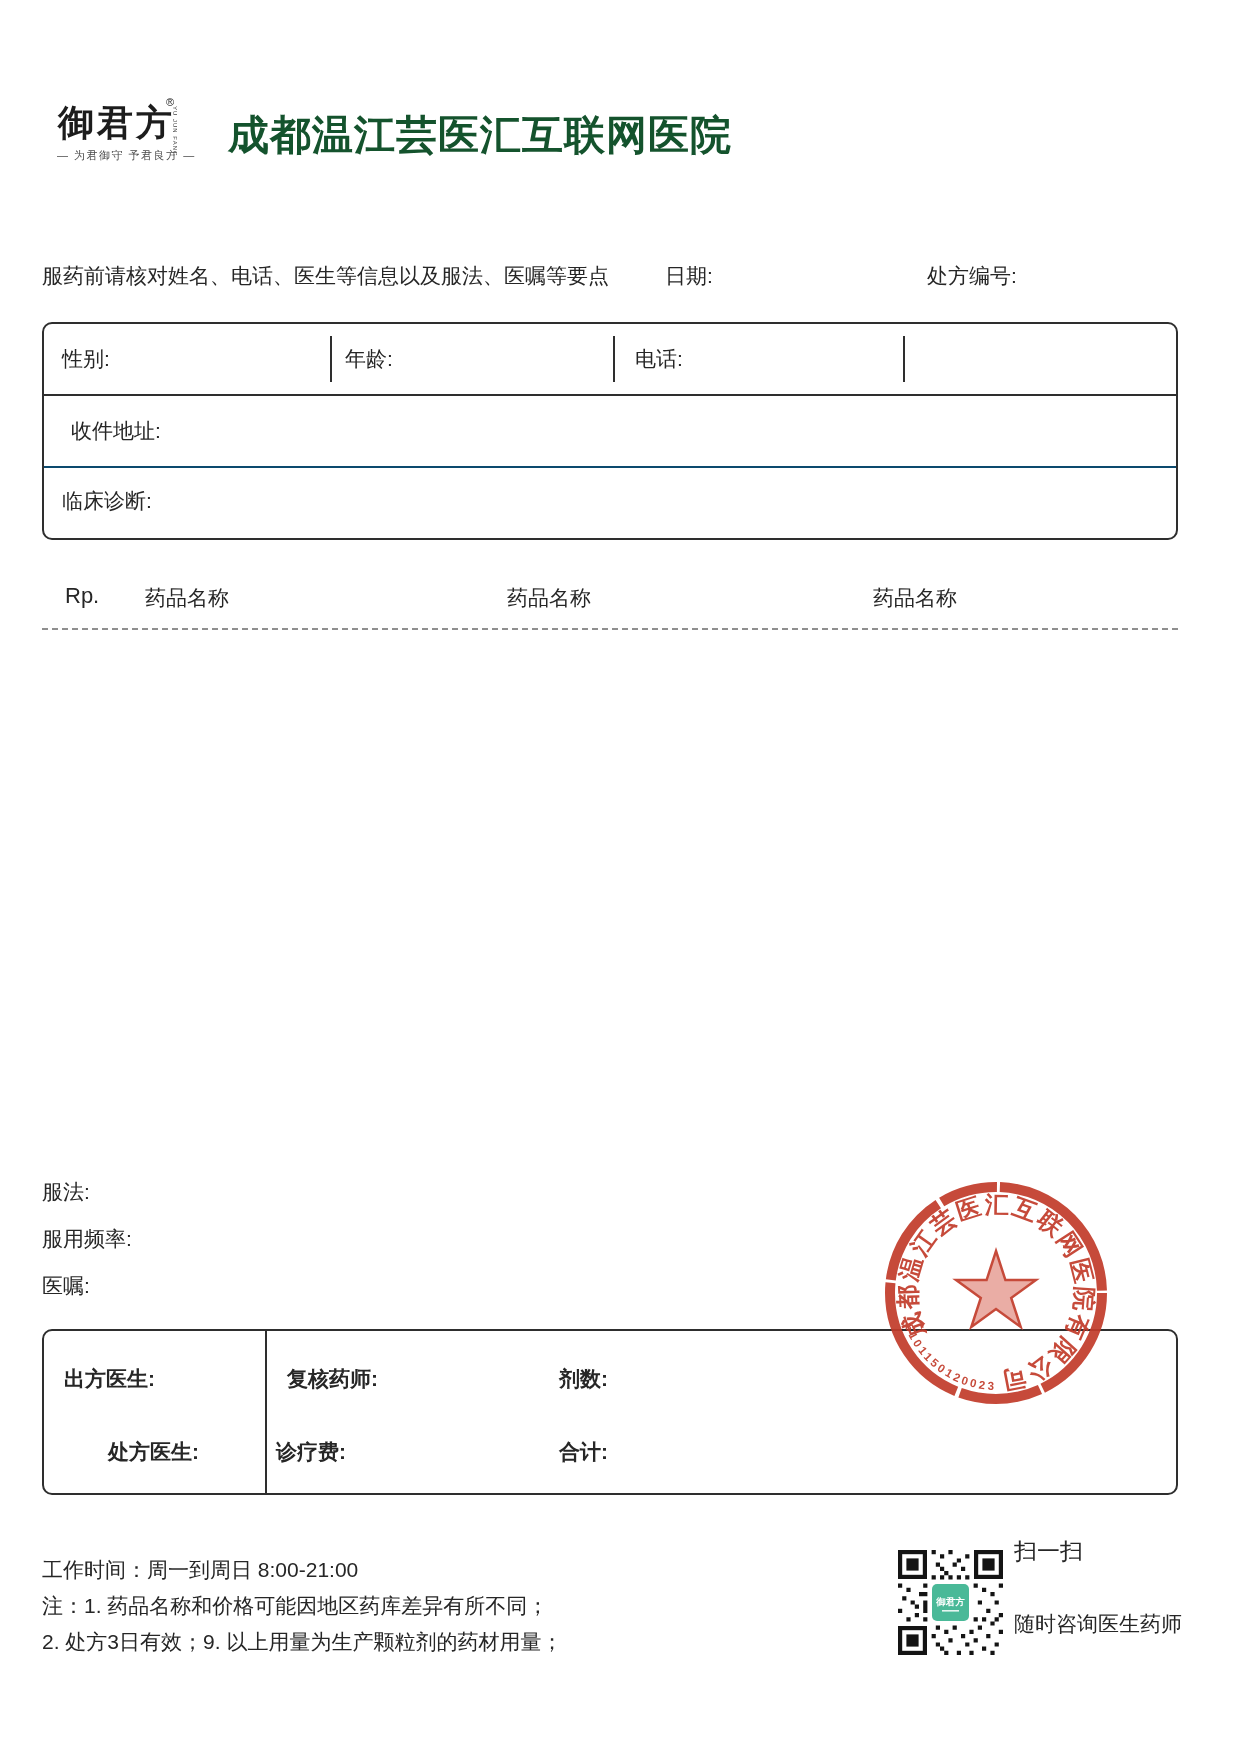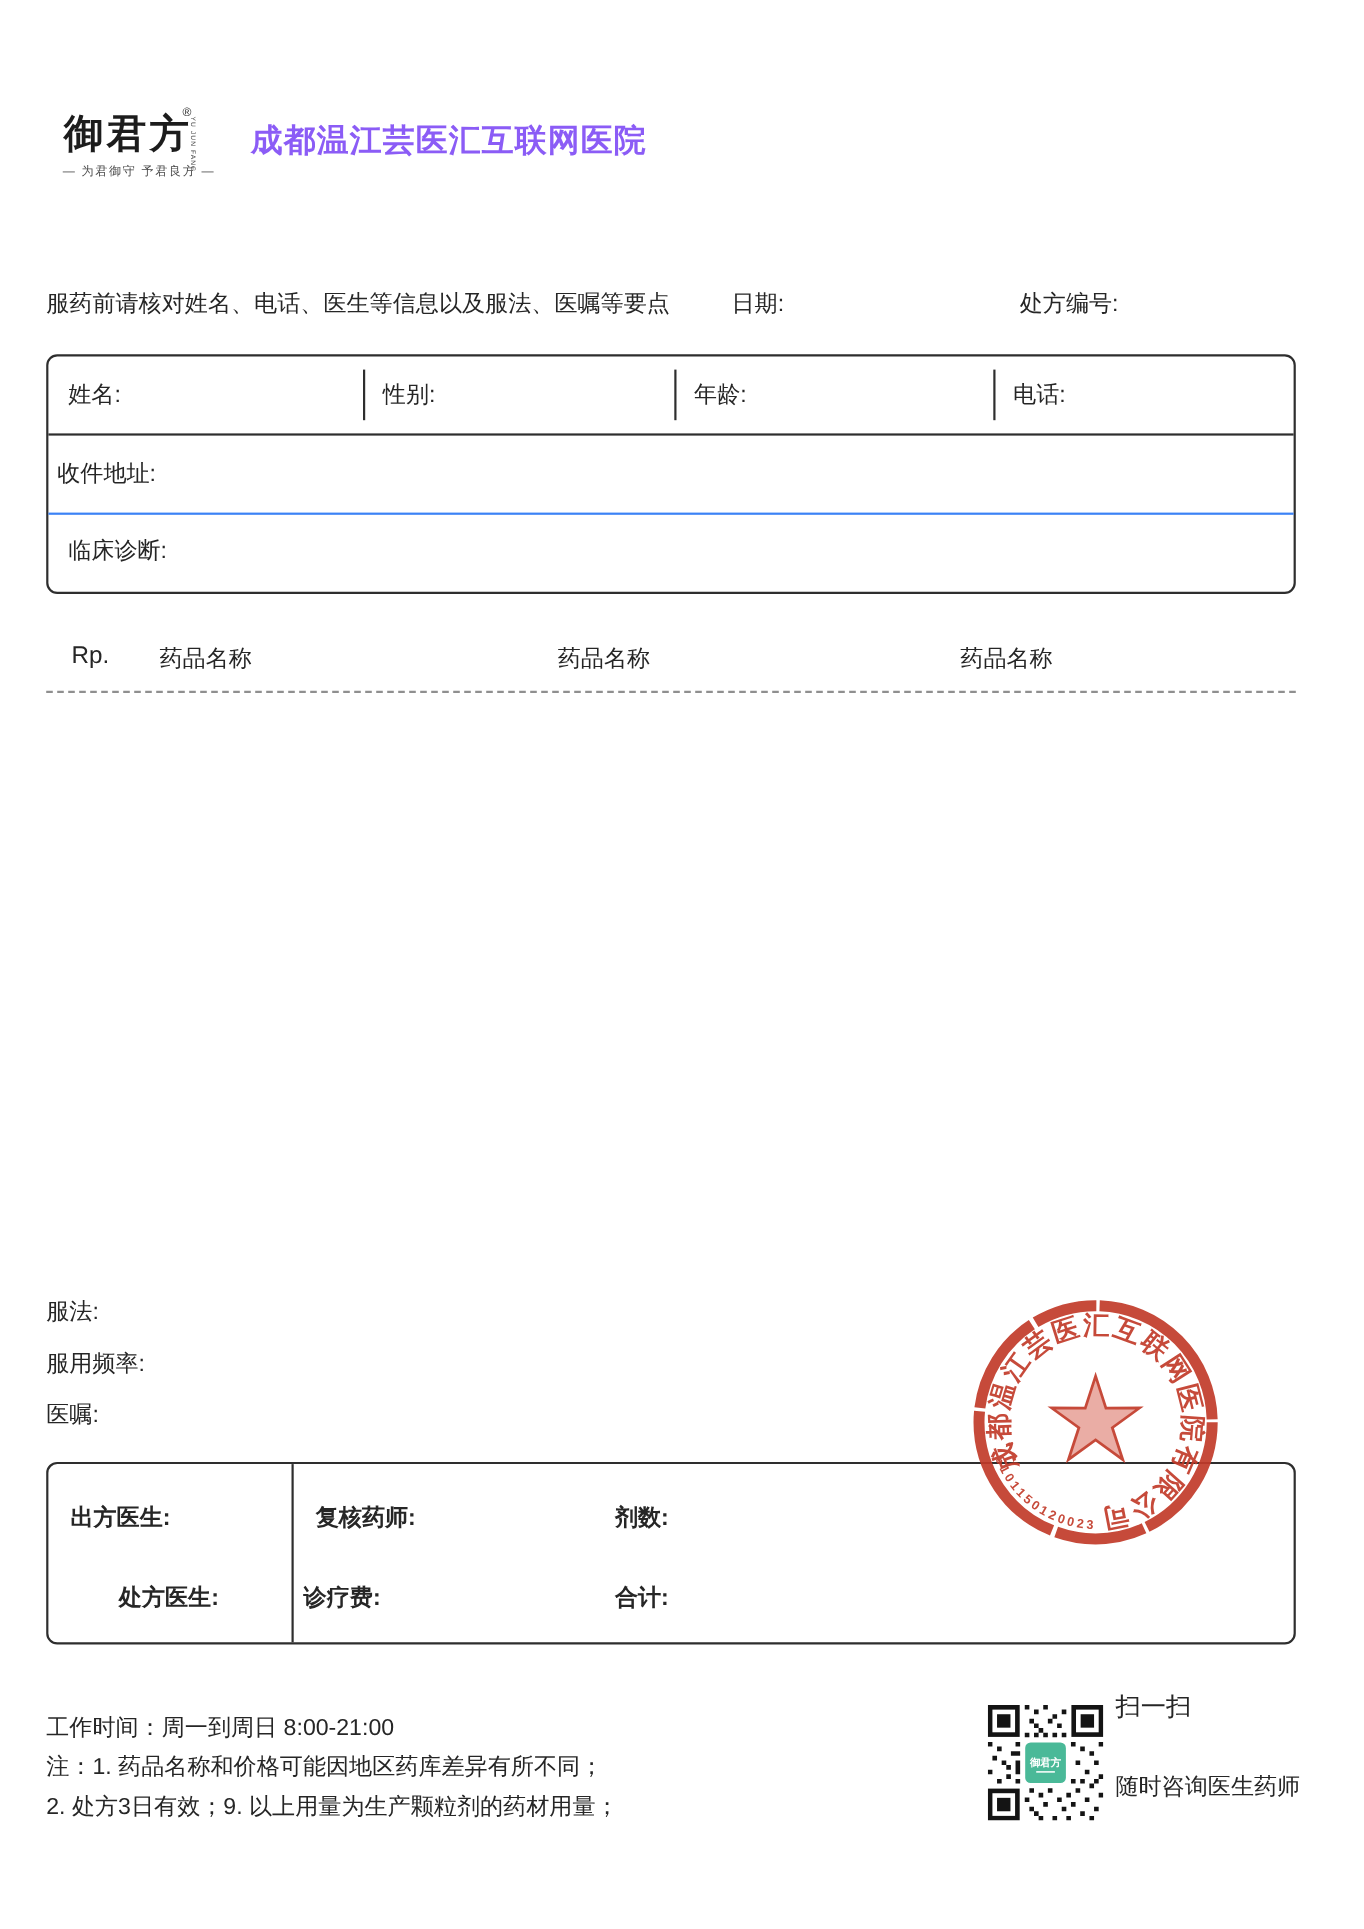--- a/index.html
+++ b/index.html
@@ -13,38 +13,38 @@
   .logo-name{
     left:58px; top:104px; font-family:"DejaVu Serif","Liberation Serif",serif;
     font-size:36px; font-weight:bold; letter-spacing:3px; color:#1c1c1c; line-height:1;
   }
   .logo-reg{left:166px; top:96px; font-size:11px; color:#1c1c1c;}
   .logo-vert{
     left:172px; top:106px; writing-mode:vertical-rl; font-size:6px;
     letter-spacing:1px; color:#444;
   }
   .logo-tagline{left:57px; top:148px; font-size:11px; letter-spacing:1.5px; color:#4a4a4a;}
-  .hospital-title{left:228px; top:108px; font-size:29px; font-weight:bold; color:#8b5cf6; letter-spacing:1px;}
+  .hospital-title{left:228px; top:108px; font-size:41px; font-weight:bold; color:#14532d; letter-spacing:1px;}
 
   
   .notice-text{left:42px; top:262px; font-size:21px;}
   .date-label{left:665px; top:262px; font-size:21px;}
   .rxno-label{left:927px; top:262px; font-size:21px;}
 
   
   .patient-box{
     left:42px; top:322px; width:1136px; height:218px; box-sizing:border-box;
     border:2px solid #2e2e2e; border-radius:10px; position:absolute;
   }
   .p-row1{height:70px; border-bottom:2px solid #2e2e2e; display:flex; position:relative;}
   .p-cell{line-height:70px; padding-left:18px; font-size:21px; box-sizing:border-box;}
   .c1{width:286px;} .c2{width:283px;} .c3{width:290px;} .c4{width:273px;}
   .vdiv{position:absolute; top:12px; width:2px; height:46px; background:#2e2e2e;}
   .vd1{left:286px;} .vd2{left:569px;} .vd3{left:859px;}
-  .p-row2{height:70px; border-bottom:2px solid #3b82f6; line-height:70px; padding-left:8px; font-size:21px;}
+  .p-row2{height:70px; border-bottom:2px solid #0c4a6e; line-height:70px; padding-left:27px; font-size:21px;}
   .p-row3{height:70px; line-height:66px; padding-left:18px; font-size:21px;}
 
   
   .rp-label{left:65px; top:583px; font-size:22px;}
   .drug1{left:145px; top:584px; font-size:21px;}
   .drug2{left:507px; top:584px; font-size:21px;}
   .drug3{left:873px; top:584px; font-size:21px;}
   .dash-line{left:42px; top:628px; width:1136px; height:0; border-top:2px dashed #8f8f8f; position:absolute;}
 
   
@@ -84,21 +84,20 @@
   <div class="abs logo-vert">YU JUN FANG</div>
   <div class="abs logo-tagline">— 为君御守 予君良方 —</div>
   <div class="abs hospital-title">成都温江芸医汇互联网医院</div>
 
   <div class="abs notice-text">服药前请核对姓名、电话、医生等信息以及服法、医嘱等要点</div>
   <div class="abs date-label">日期:</div>
   <div class="abs rxno-label">处方编号:</div>
 
   <div class="patient-box">
     <div class="p-row1">
-      <div class="p-cell c1">姓名:</div>
       <div class="p-cell c2">性别:</div>
       <div class="p-cell c3">年龄:</div>
       <div class="p-cell c4">电话:</div>
       <div class="vdiv vd1"></div>
       <div class="vdiv vd2"></div>
       <div class="vdiv vd3"></div>
     </div>
     <div class="p-row2">收件地址:</div>
     <div class="p-row3">临床诊断:</div>
   </div>

